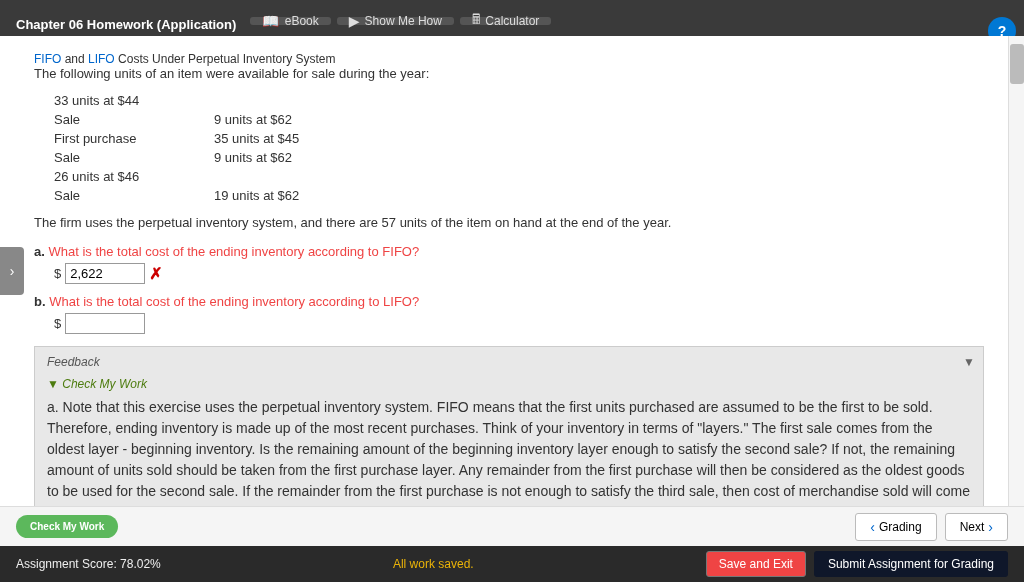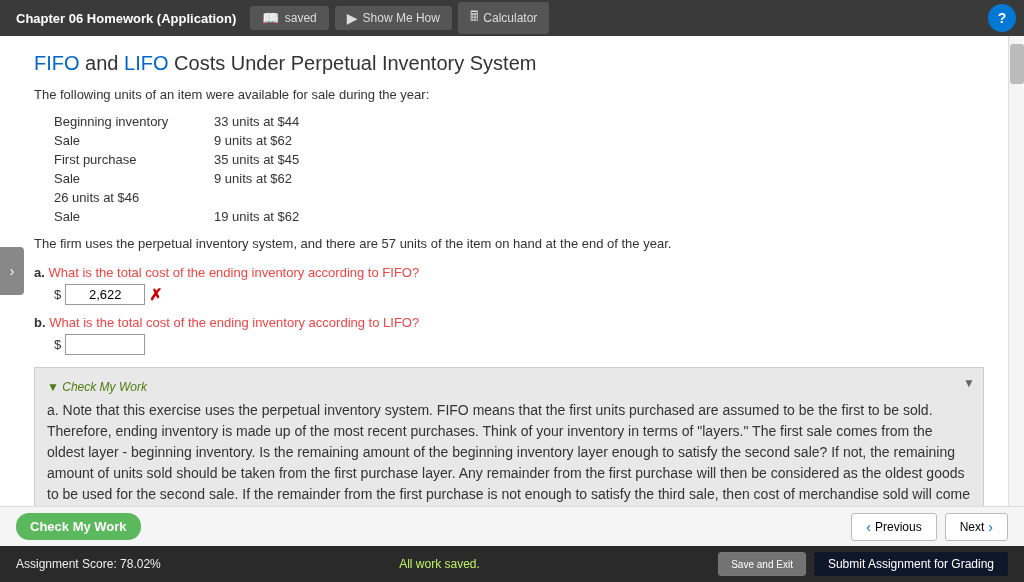--- a/index.html
+++ b/index.html
@@ -3,22 +3,21 @@
   <meta charset="utf-8">
   <style>
     * { box-sizing: border-box; margin: 0; padding: 0; }
     body { font-family: Arial, sans-serif; font-size: 13px; background: #f0f0f0; width: 1024px; height: 582px; overflow: hidden; }
 
     
     .header {
       background: #3a3a3a;
       height: 36px;
       display: flex;
-      align-items: center;
-      padding: 0 8px;
+      padding: 17px 8px;
       gap: 6px;
     }
     .header-title {
       color: #ffffff;
       font-weight: bold;
       font-size: 13px;
       padding: 0 8px;
     }
     .header-tab {
       display: flex;
@@ -95,23 +94,22 @@
       width: 14px;
       height: 40px;
       background: #bbb;
       border-radius: 3px;
       position: absolute;
       top: 8px;
       left: 1px;
     }
 
     .question-title {
-      font-size: 20px;
+      font-size: 12px;
       font-weight: normal;
-      margin-bottom: 12px;
       color: #333;
     }
 
     .fifo-link { color: #0066cc; text-decoration: none; }
     .lifo-link { color: #0066cc; text-decoration: none; }
 
     .intro-text {
       margin-bottom: 12px;
       color: #333;
     }
@@ -160,21 +158,21 @@
     }
     .dollar-sign {
       color: #333;
       font-size: 13px;
     }
     .answer-input {
       border: 1px solid #999;
       padding: 2px 4px;
       width: 80px;
       font-size: 13px;
-      text-align: center;
+      text-align: left;
     }
     .answer-input-b {
       border: 1px solid #999;
       padding: 2px 4px;
       width: 80px;
       font-size: 13px;
     }
     .wrong-mark {
       color: #cc0000;
       font-size: 16px;
@@ -227,21 +225,21 @@
       align-items: center;
       padding: 0 16px;
     }
     .check-work-btn {
       background: #5cb85c;
       color: white;
       border: none;
       padding: 6px 14px;
       border-radius: 13px;
       cursor: pointer;
-      font-size: 13px;
+      font-size: 10px;
       font-weight: bold;
     }
 
     .nav-buttons {
       margin-left: auto;
       display: flex;
       align-items: center;
       gap: 8px;
     }
     .nav-btn {
@@ -262,34 +260,34 @@
       height: 36px;
       display: flex;
       align-items: center;
       padding: 0 16px;
       color: #eee;
       font-size: 12px;
     }
     .score-text { color: #eee; }
     .saved-text {
       margin: 0 auto;
-      color: #bef264;
+      color: #eab308;
     }
     .status-actions {
       display: flex;
       gap: 8px;
     }
     .save-exit-btn {
-      background: #737373;
+      background: #ef4444;
       color: white;
       border: 1px solid #777;
       padding: 5px 12px;
       border-radius: 3px;
       cursor: pointer;
-      font-size: 10px;
+      font-size: 12px;
     }
     .submit-btn {
       background: #0f172a;
       color: white;
       border: none;
       padding: 5px 14px;
       border-radius: 3px;
       cursor: pointer;
       font-size: 12px;
     }
@@ -299,21 +297,21 @@
       color: #0066cc;
     }
   </style>
 </head>
 <body>
 
 <div class="header">
   <span class="header-title">Chapter 06 Homework (Application)</span>
   <div class="header-tab">
     <span class="header-icon">📖</span>
-    <span>saved</span>
+    <span>eBook</span>
   </div>
   <div class="header-tab">
     <span class="header-icon">▶</span>
     <span>Show Me How</span>
   </div>
   <div class="header-tab">
     <span class="header-icon">🖩</span>
     <span>Calculator</span>
   </div>
   <div class="header-right">
@@ -333,21 +331,20 @@
       <a class="fifo-link">FIFO</a>
       <span> and </span>
       <a class="lifo-link">LIFO</a>
       <span> Costs Under Perpetual Inventory System</span>
     </div>
 
     <div class="intro-text">The following units of an item were available for sale during the year:</div>
 
     <div class="inventory-table">
       <div class="inventory-row">
-        <span class="inv-label">Beginning inventory</span>
         <span class="inv-value">33 units at $44</span>
       </div>
       <div class="inventory-row">
         <span class="inv-label">Sale</span>
         <span class="inv-value">9 units at $62</span>
       </div>
       <div class="inventory-row">
         <span class="inv-label">First purchase</span>
         <span class="inv-value">35 units at $45</span>
       </div>
@@ -383,40 +380,41 @@
         <span class="part-label">b.</span>
         <span class="part-question">What is the total cost of the ending inventory according to LIFO?</span>
       </div>
       <div class="answer-row">
         <span class="dollar-sign">$</span>
         <input class="answer-input-b" type="text" value="" style="">
       </div>
     </div>
 
     <div class="feedback-panel">
+      <div class="feedback-header">Feedback</div>
       <span class="feedback-collapse-btn">▼</span>
       <div class="check-my-work-section">
         <div class="check-my-work-label">▼ Check My Work</div>
         <div class="feedback-text">a. Note that this exercise uses the perpetual inventory system. FIFO means that the first units purchased are assumed to be the first to be sold. Therefore, ending inventory is made up of the most recent purchases. Think of your inventory in terms of "layers." The first sale comes from the oldest layer - beginning inventory. Is the remaining amount of the beginning inventory layer enough to satisfy the second sale? If not, the remaining amount of units sold should be taken from the first purchase layer. Any remainder from the first purchase will then be considered as the oldest goods to be used for the second sale. If the remainder from the first purchase is not enough to satisfy the third sale, then cost of merchandise sold will come from the second purchase. The remaining units from the second purchase make up the ending inventory.</div>
       </div>
     </div>
 
   </div>
 
   <div class="scroll-area">
     <div class="scroll-thumb"></div>
   </div>
 </div>
 
 <div class="bottom-nav">
   <button class="check-work-btn">Check My Work</button>
   <div class="nav-buttons">
     <button class="nav-btn">
       <span class="nav-arrow">‹</span>
-      <span>Previous</span>
+      <span>Grading</span>
     </button>
     <button class="nav-btn">
       <span>Next</span>
       <span class="nav-arrow">›</span>
     </button>
   </div>
 </div>
 
 <div class="status-bar">
   <span class="score-text">Assignment Score: 78.02%</span>

